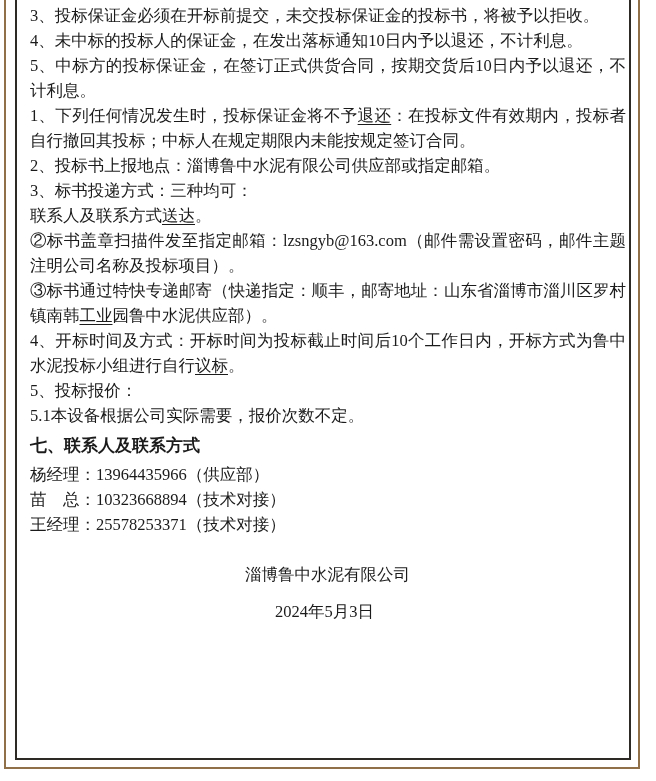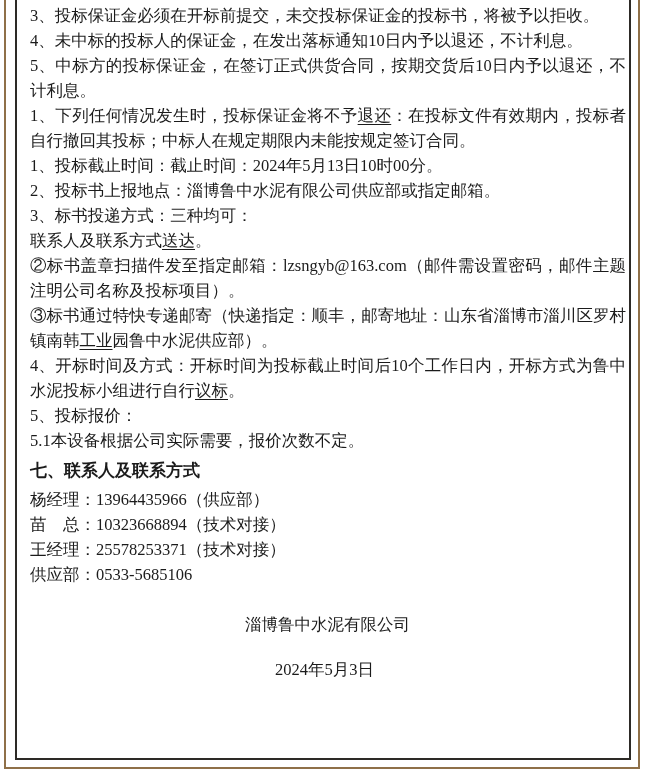--- a/index.html
+++ b/index.html
@@ -69,50 +69,48 @@
   }
   .signature p {
     text-align: center;
     word-break: keep-all;
   }
   .signature .company-line {
     padding-right: 1px;
   }
   .signature .date-line {
     padding-right: 7px;
-    margin-top: 20px;
+    margin-top: 12px;
   }
 </style>
 </head>
 <body>
 
 <div class="page">
   <div class="frame-outer"></div>
   <div class="frame-inner"></div>
 
   <div class="content">
     <div>
         <p class="body"><span>3、投标保证金必须在开标前提交，未交投标保证金的投标书，将被予以拒收。</span></p>
         <p class="body"><span>4、未中标的投标人的保证金，在发出落标通知10日内予以退还，不计利息。</span></p>
         <p class="body"><span>5、中标方的投标保证金，在签订正式供货合同，按期交货后10日内予以退还，不计利息。</span></p>
         <p class="body"><span>1、下列任何情况发生时，投标保证金将不予</span><span class="u">退还</span><span>：在投标文件有效期内，投标者自行撤回其投标；中标人在规定期限内未能按规定签订合同。</span></p>
-        <p class="body"><span>1、投标截止时间：截止时间：2024年5月13日10时00分。</span></p>
         <p class="body"><span>2、投标书上报地点：淄博鲁中水泥有限公司供应部或指定邮箱。</span></p>
         <p class="body"><span>3、标书投递方式：三种均可：</span></p>
         <p class="body"><span>联系人及联系方式</span><span class="u">送达</span><span>。</span></p>
         <p class="body"><span>②标书盖章扫描件发至指定邮箱：lzsngyb@163.com（邮件需设置密码，邮件主题注明公司名称及投标项目）。</span></p>
         <p class="body"><span>③标书通过特快专递邮寄（快递指定：顺丰，邮寄地址：山东省淄博市淄川区罗村镇南韩</span><span class="u">工业</span><span>园鲁中水泥供应部）。</span></p>
         <p class="body"><span>4、开标时间及方式：开标时间为投标截止时间后10个工作日内，开标方式为鲁中水泥投标小组进行自行</span><span class="u">议标</span><span>。</span></p>
         <p class="body"><span>5、投标报价：</span></p>
         <p class="body"><span>5.1本设备根据公司实际需要，报价次数不定。</span></p>
         <p class="heading"><span>七、联系人及联系方式</span></p>
         <p class="body"><span>杨经理：13964435966（供应部）</span></p>
         <p class="body"><span>苗　总：10323668894（技术对接）</span></p>
         <p class="body"><span>王经理：25578253371（技术对接）</span></p>
-        <p class="body"><span>供应部：0533-5685106</span></p>
         <p class="blank">&nbsp;</p>
       </div>
 
     <div class="signature">
       <p class="company-line">淄博鲁中水泥有限公司</p>
       <p class="date-line">2024年5月3日</p>
     </div>
   </div>
 </div>
 

